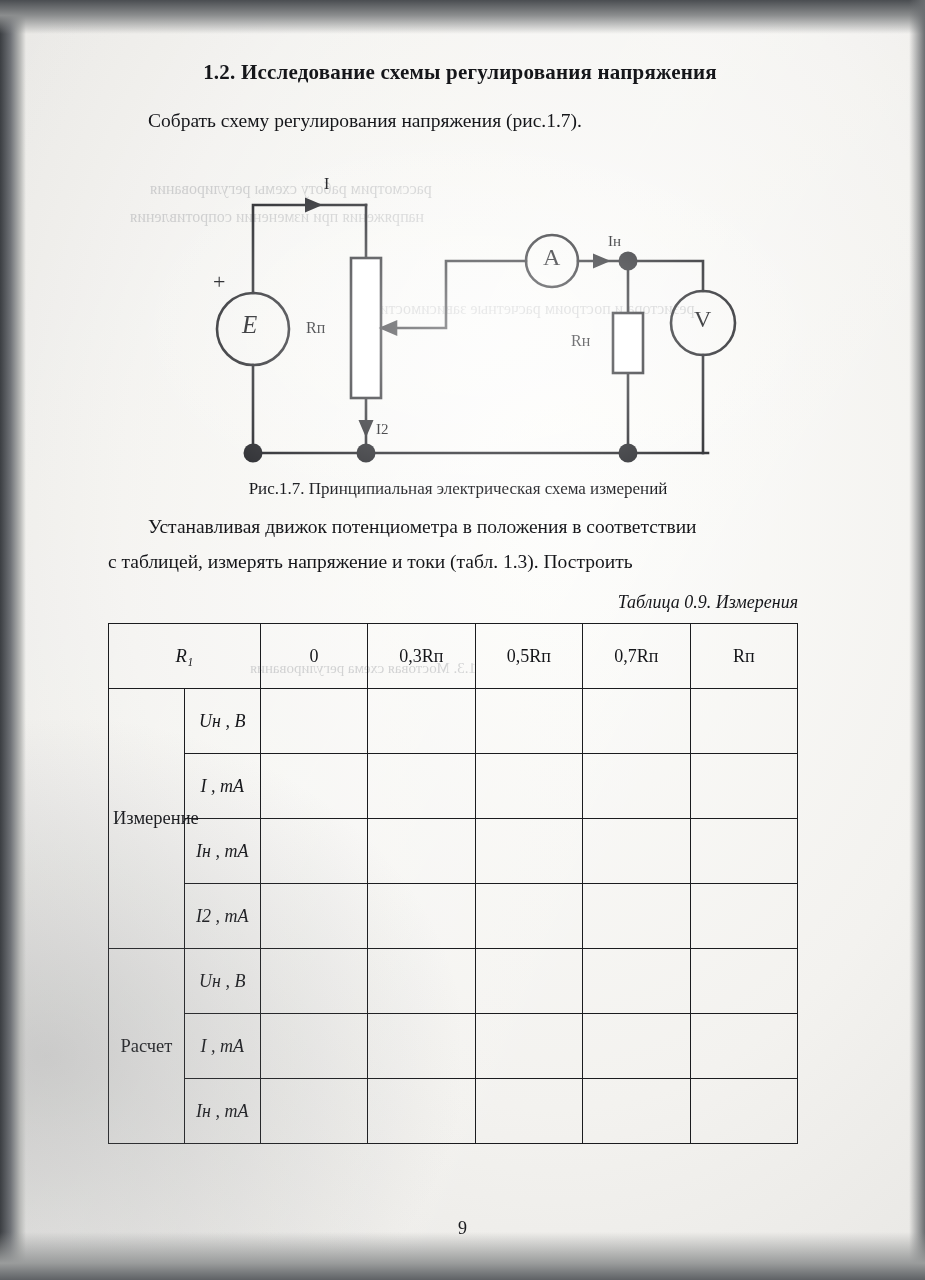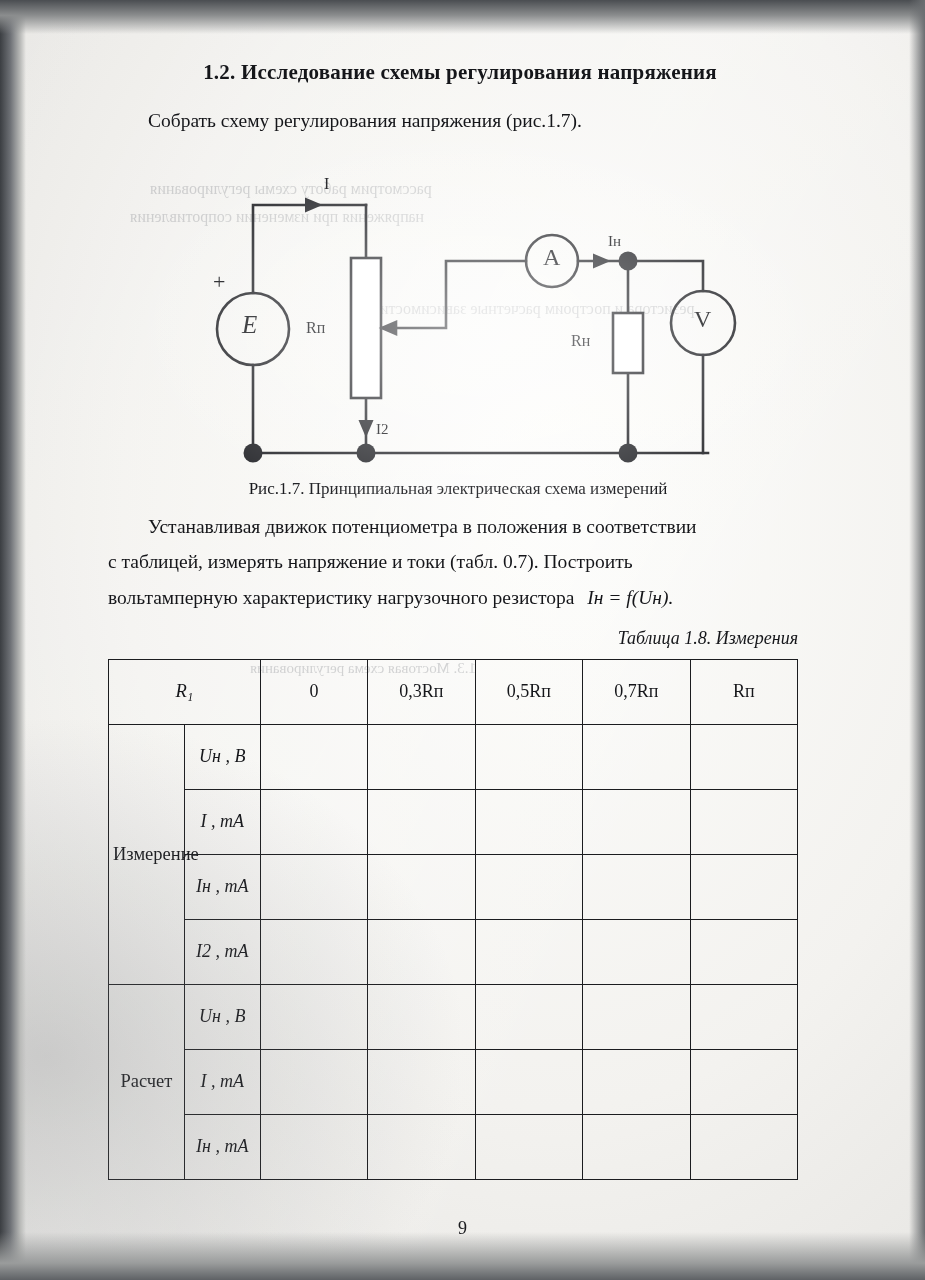--- a/index.html
+++ b/index.html
@@ -234,27 +234,23 @@
       <div style="position:absolute; left:268px; top:278px; font-size:15px;">I2</div>
       <div style="position:absolute; left:435px; top:101px; font-size:24px;">A</div>
       <div style="position:absolute; left:500px; top:90px; font-size:15px;">Iн</div>
       <div style="position:absolute; left:463px; top:189px; font-size:16px;">Rн</div>
       <div style="position:absolute; left:586px; top:163px; font-size:24px;">V</div>
     </div>
 
     <div class="fig-caption">Рис.1.7. Принципиальная электрическая схема измерений</div>
 
     <p class="para indent">Устанавливая движок потенциометра в положения в соответствии</p>
-    <p class="para">с таблицей, измерять напряжение и токи (табл. 0.7). Построить</p>
-    <p class="para">
-      <span>вольтамперную характеристику нагрузочного резистора</span>
-      <span class="it" style="margin-left:8px;">Iн = f(Uн).</span>
-    </p>
-
-    <div class="table-caption">Таблица 1.8. Измерения</div>
+    <p class="para">с таблицей, измерять напряжение и токи (табл. 1.3). Построить</p>
+
+    <div class="table-caption">Таблица 0.9. Измерения</div>
 
     <table class="meas">
       <tbody>
           <tr>
         <td class="lbl-left it" colspan="2">R₁</td>
         <td class="datacol">0</td>
         <td class="datacol">0,3Rп</td>
         <td class="datacol">0,5Rп</td>
         <td class="datacol">0,7Rп</td>
         <td class="datacol">Rп</td>

